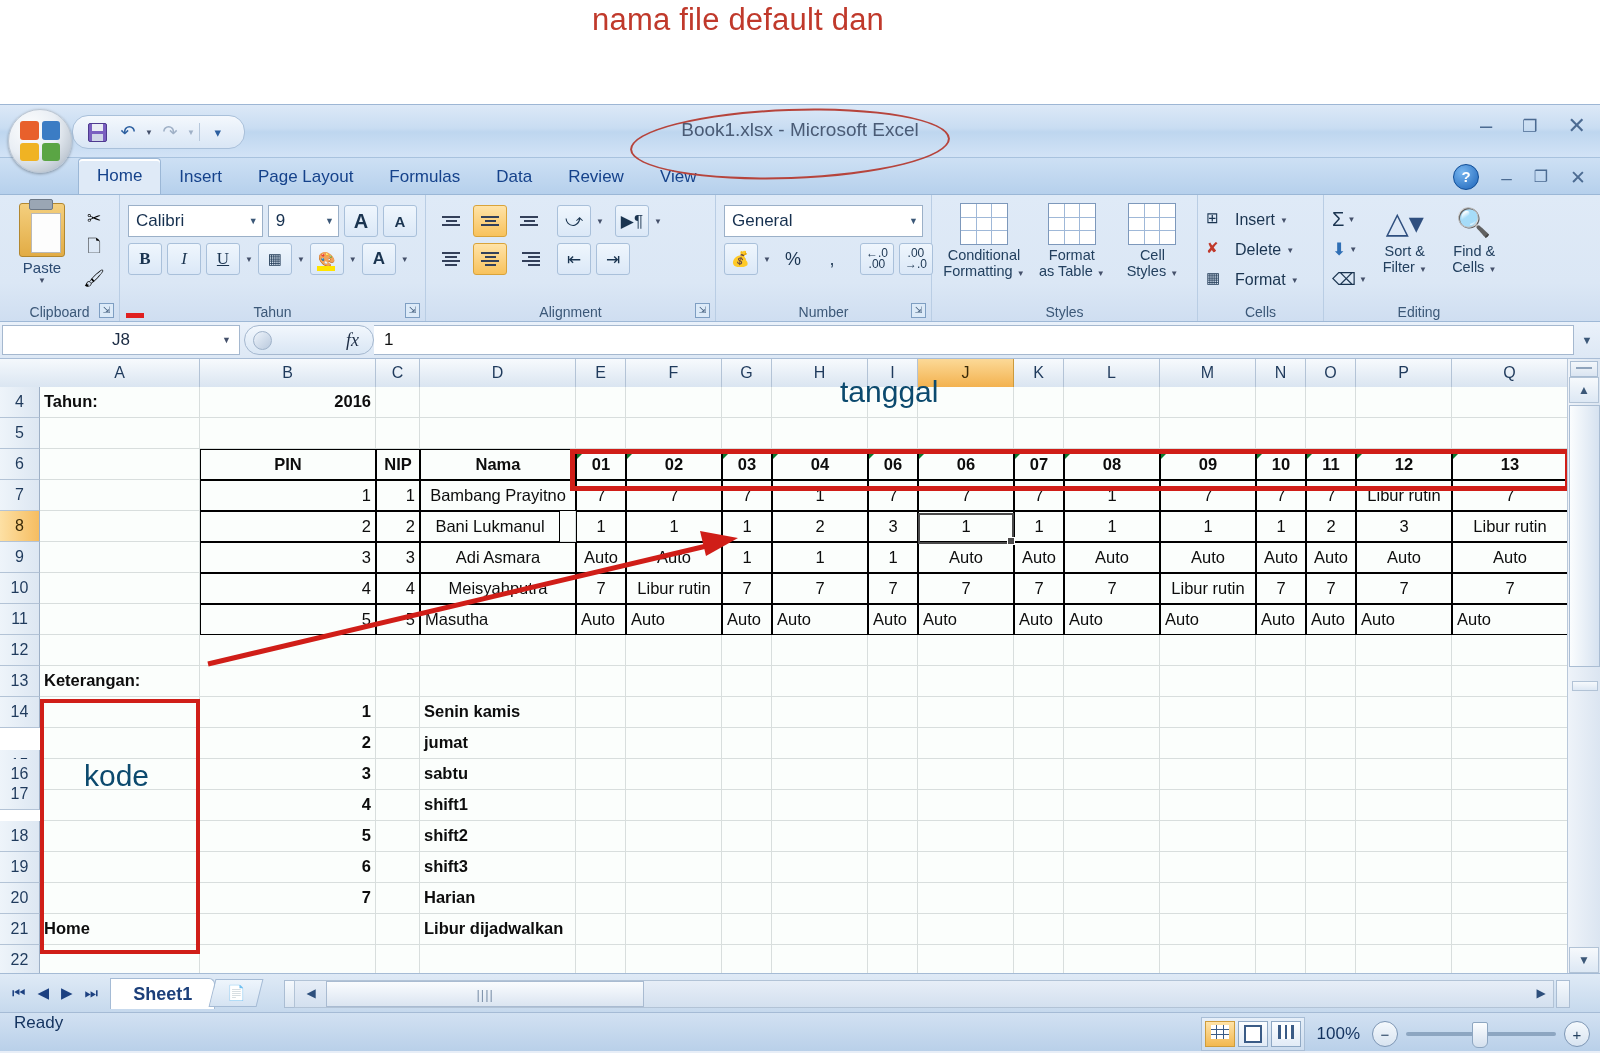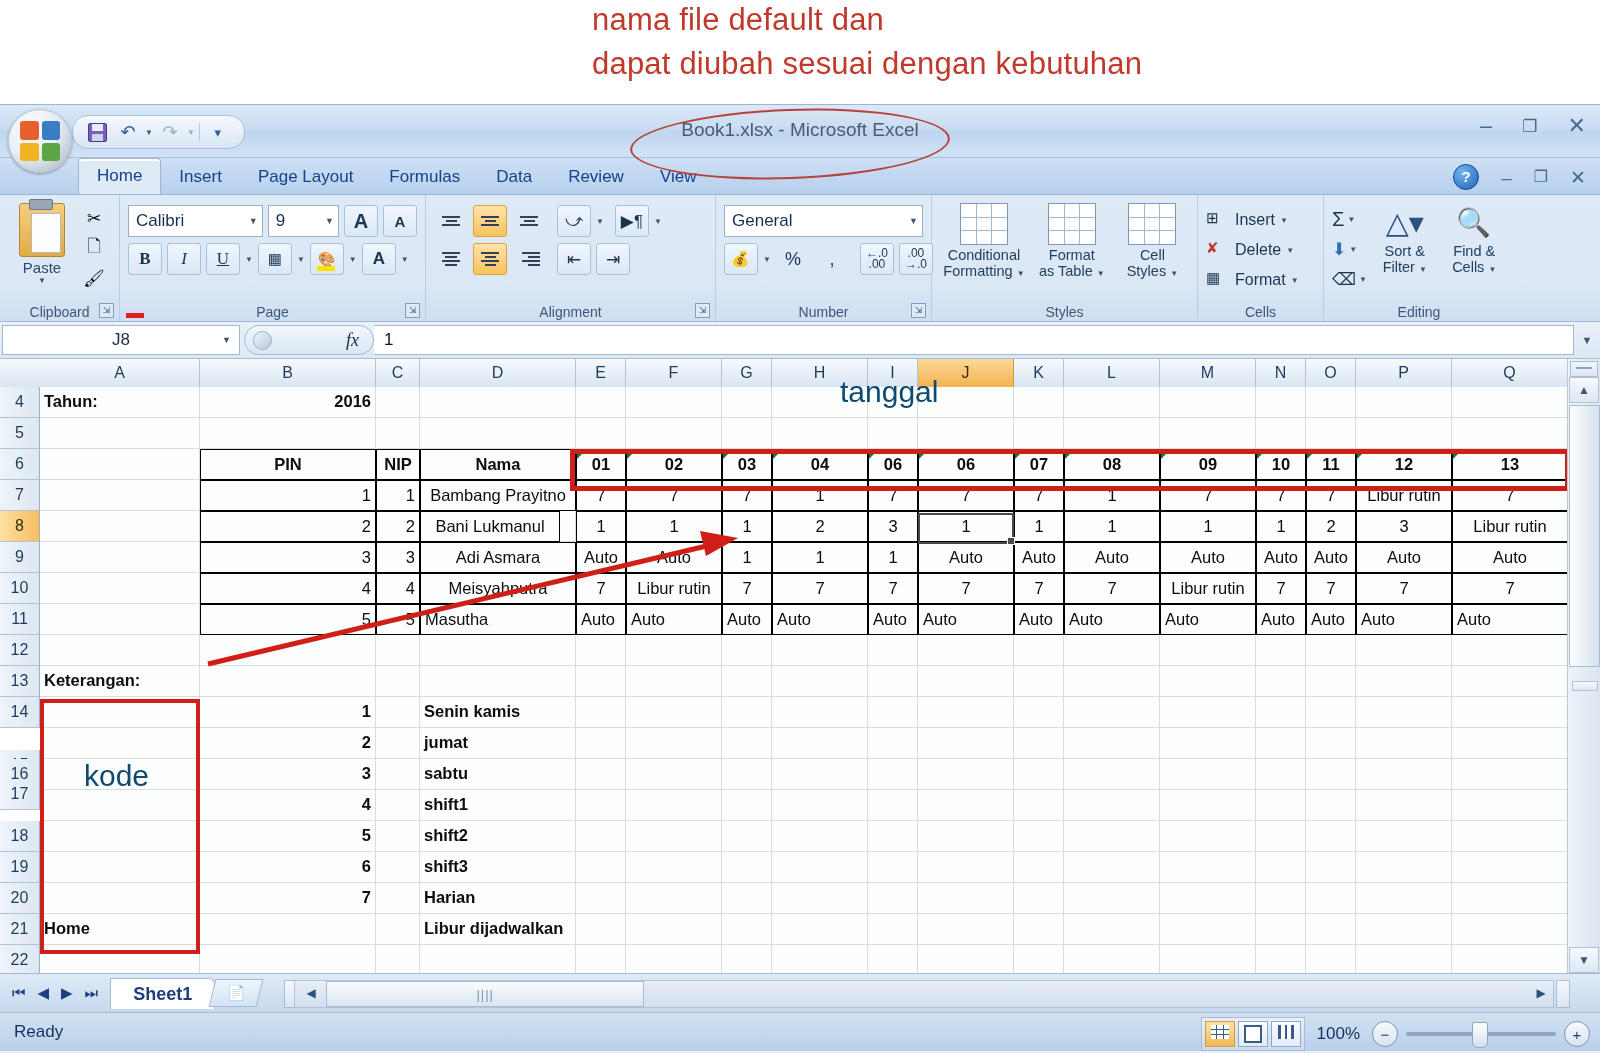--- a/index.html
+++ b/index.html
@@ -369,39 +369,38 @@
   .hs-left,.hs-right{position:absolute;top:7px;width:22px;height:24px;display:flex;align-items:center;justify-content:center;font-size:12px;color:#2d4f7c;}
   .hs-left{left:40px;}
   .hs-right{right:48px;}
   .hs-endl,.hs-endr{position:absolute;top:6px;width:12px;height:26px;background:linear-gradient(to bottom,#f5f9fd,#dae5f1);border:1px solid #aabdd3;}
   .hs-endl{left:24px;} .hs-endr{right:30px;}
 
   .statusbar{
     position:relative;height:38px;
     background:linear-gradient(to bottom,#d2e1f2,#b9d0e9);
     border-top:1px solid #a5bbd5;
-    display:flex;align-items:center;
+    display:flex;align-items:flex-start;
   }
   .status-ready{padding-left:14px;font-size:17px;color:#13325e;}
   .status-right{position:absolute;right:10px;top:4px;display:flex;align-items:center;gap:8px;}
   .viewbtns{display:flex;gap:3px;background:linear-gradient(to bottom,#e6eff9,#ccdcee);padding:3px;border:1px solid #a9bed6;}
   .vb{width:28px;height:24px;border:1px solid #8fa8c4;background:linear-gradient(to bottom,#fbfdff,#e2ebf6);position:relative;}
   .vb.on{background:linear-gradient(to bottom,#ffe3a8,#f3b850);border-color:#cf9d3c;}
   .zoomtxt{font-size:17px;color:#13325e;padding:0 4px;}
   .zcirc{width:24px;height:24px;border-radius:50%;border:1px solid #7e97b5;background:linear-gradient(to bottom,#f5f9fd,#d8e4f1);
     display:flex;align-items:center;justify-content:center;font-size:15px;color:#23405f;}
   .ztrack{width:150px;height:4px;background:#8da6c1;position:relative;border-radius:2px;}
   .zthumb{position:absolute;left:66px;top:-10px;width:14px;height:24px;background:linear-gradient(to bottom,#fbfdff,#d4e0ee);border:1px solid #8da6c1;border-radius:2px 2px 6px 6px;}
 </style>
 </head>
 <body>
 
 <div class="annot-top">
   <div>nama file default dan</div>
-  <div>dapat diubah sesuai dengan kebutuhan</div>
 </div>
 
 <div class="excel">
 
   <div class="titlebar">
     <div class="office-orb">
       <div class="orb-inner">
         <i></i>
           <i></i>
           <i></i>
@@ -487,21 +486,21 @@
         <div class="btn" style="font-style:italic;font-family:'Liberation Serif',serif">I</div>
         <div class="btn u-ul" style="font-family:'Liberation Serif',serif">U</div>
         <div class="caret">▼</div>
         <div class="btn" style="font-size:15px">▦</div>
         <div class="caret">▼</div>
         <div class="btn fillbtn" style="font-size:14px">🎨<i class="bar"></i></div>
         <div class="caret">▼</div>
         <div class="btn fontcolor" style="font-weight:bold">A<i class="bar"></i></div>
         <div class="caret">▼</div>
       </div>
-      <div class="group-label">Page</div>
+      <div class="group-label">Tahun</div>
       <div class="dialog-launcher">⇲</div>
     </div>
 
     <div class="group" style="width:290px">
       <div class="row" style="padding-top:6px">
         <div class="btn flat">
             <span class="lines c">
               <i></i>
               <i></i>
               <i></i>

